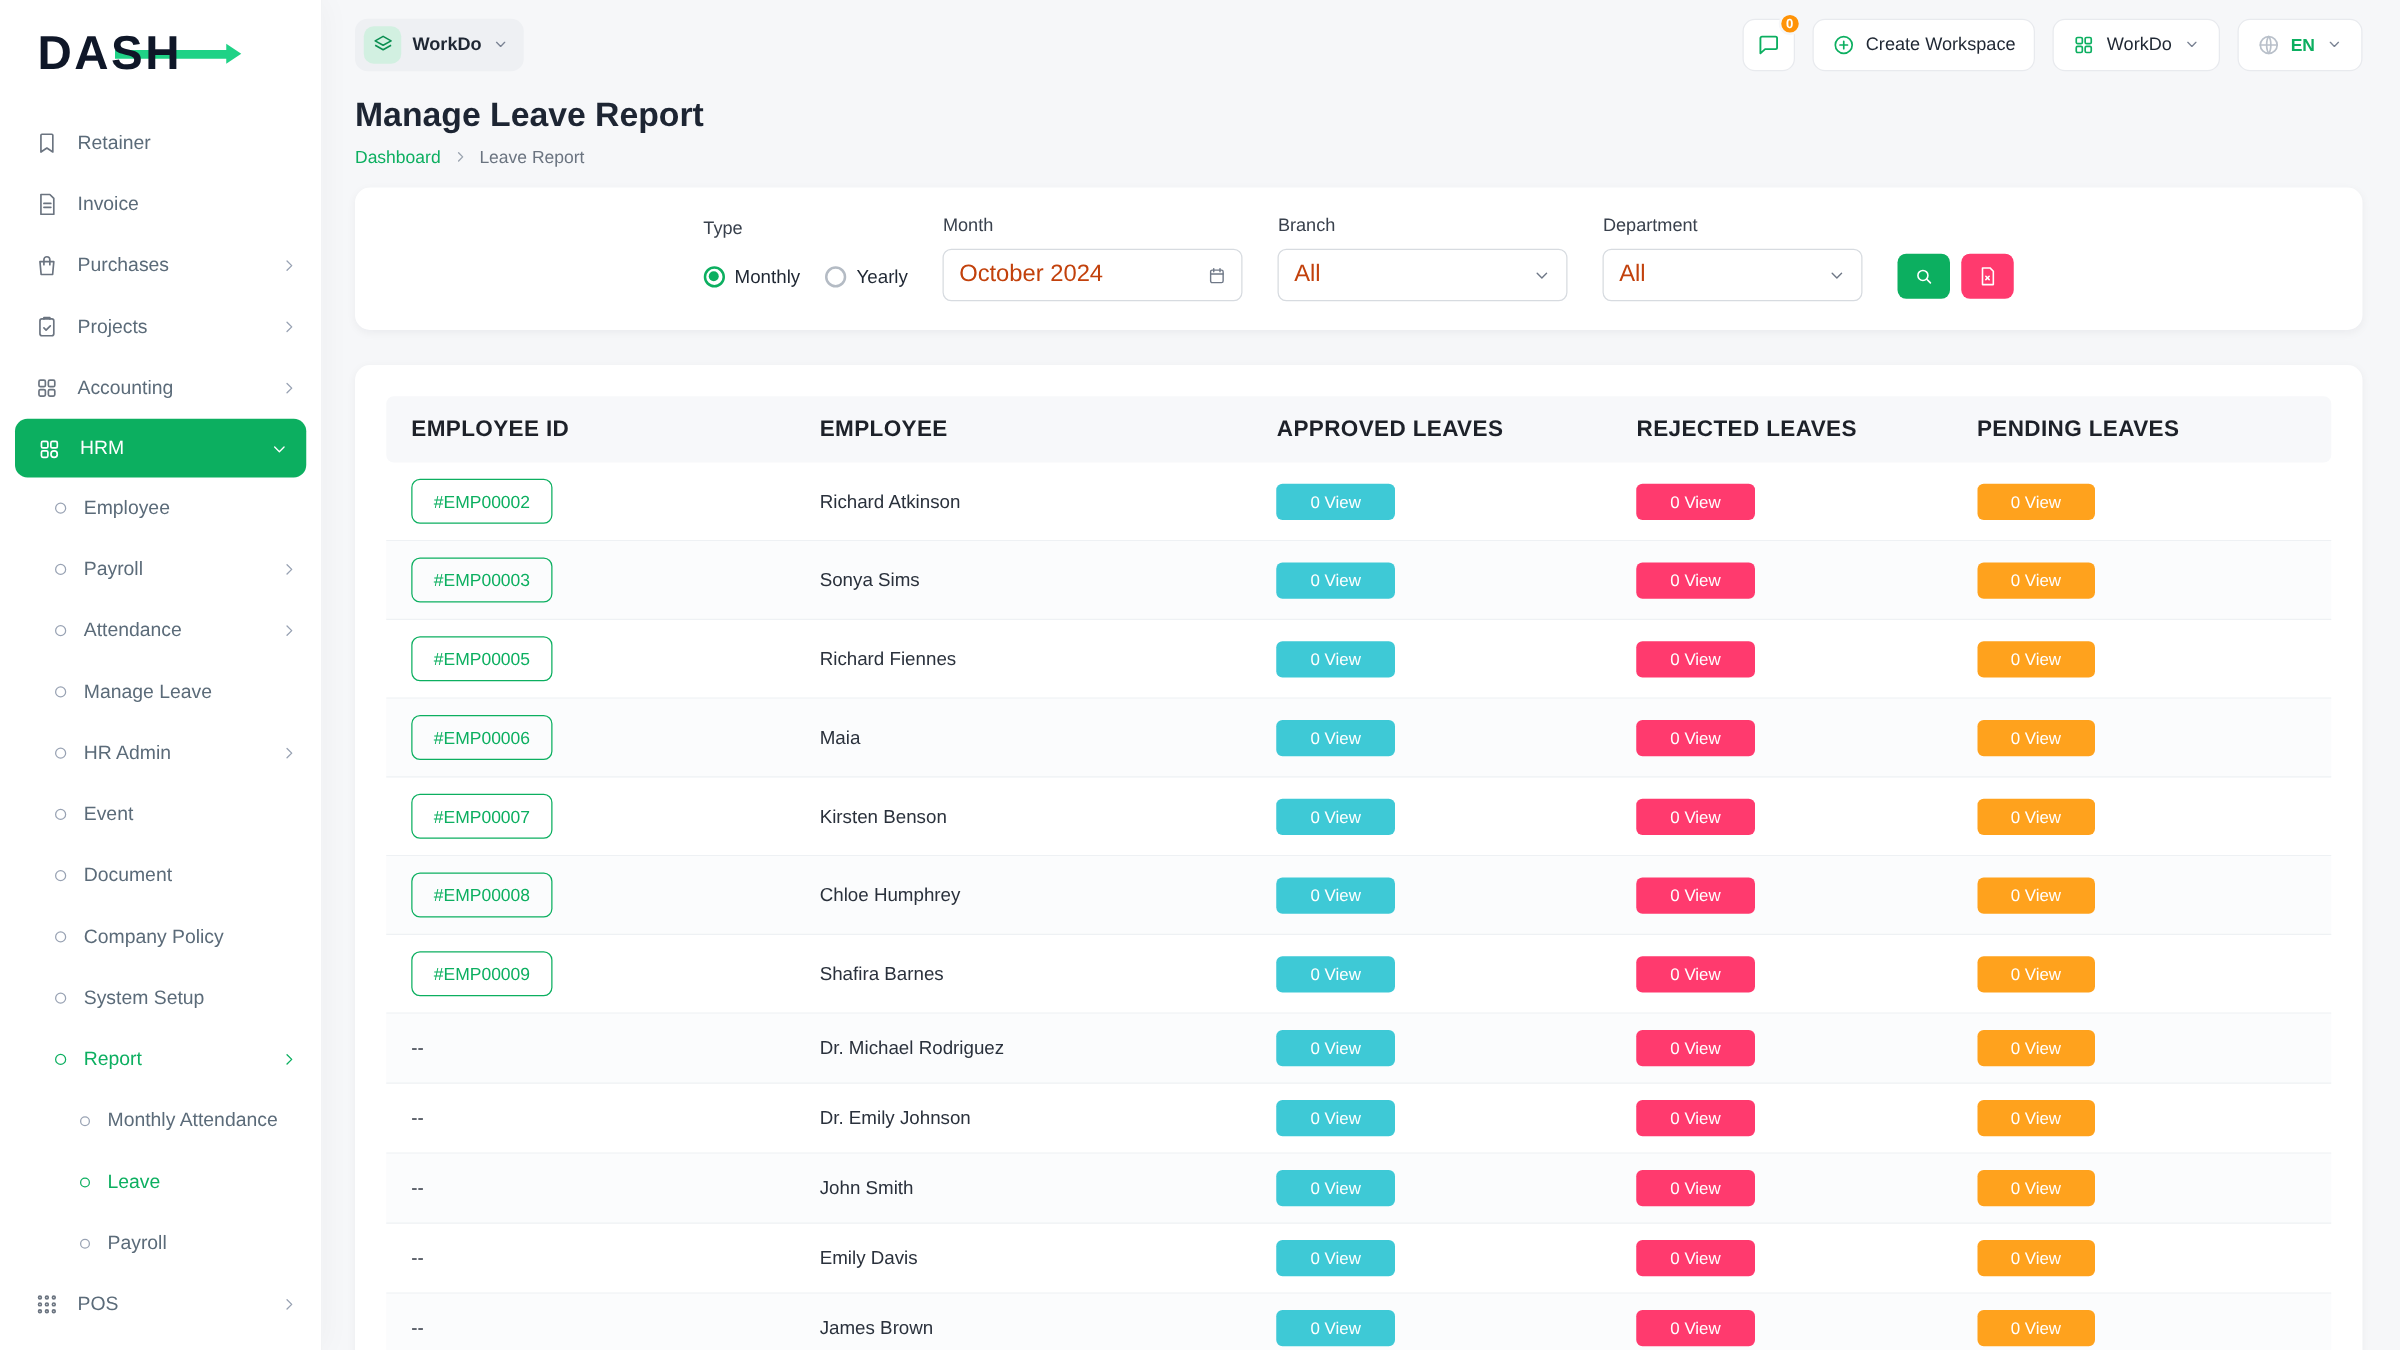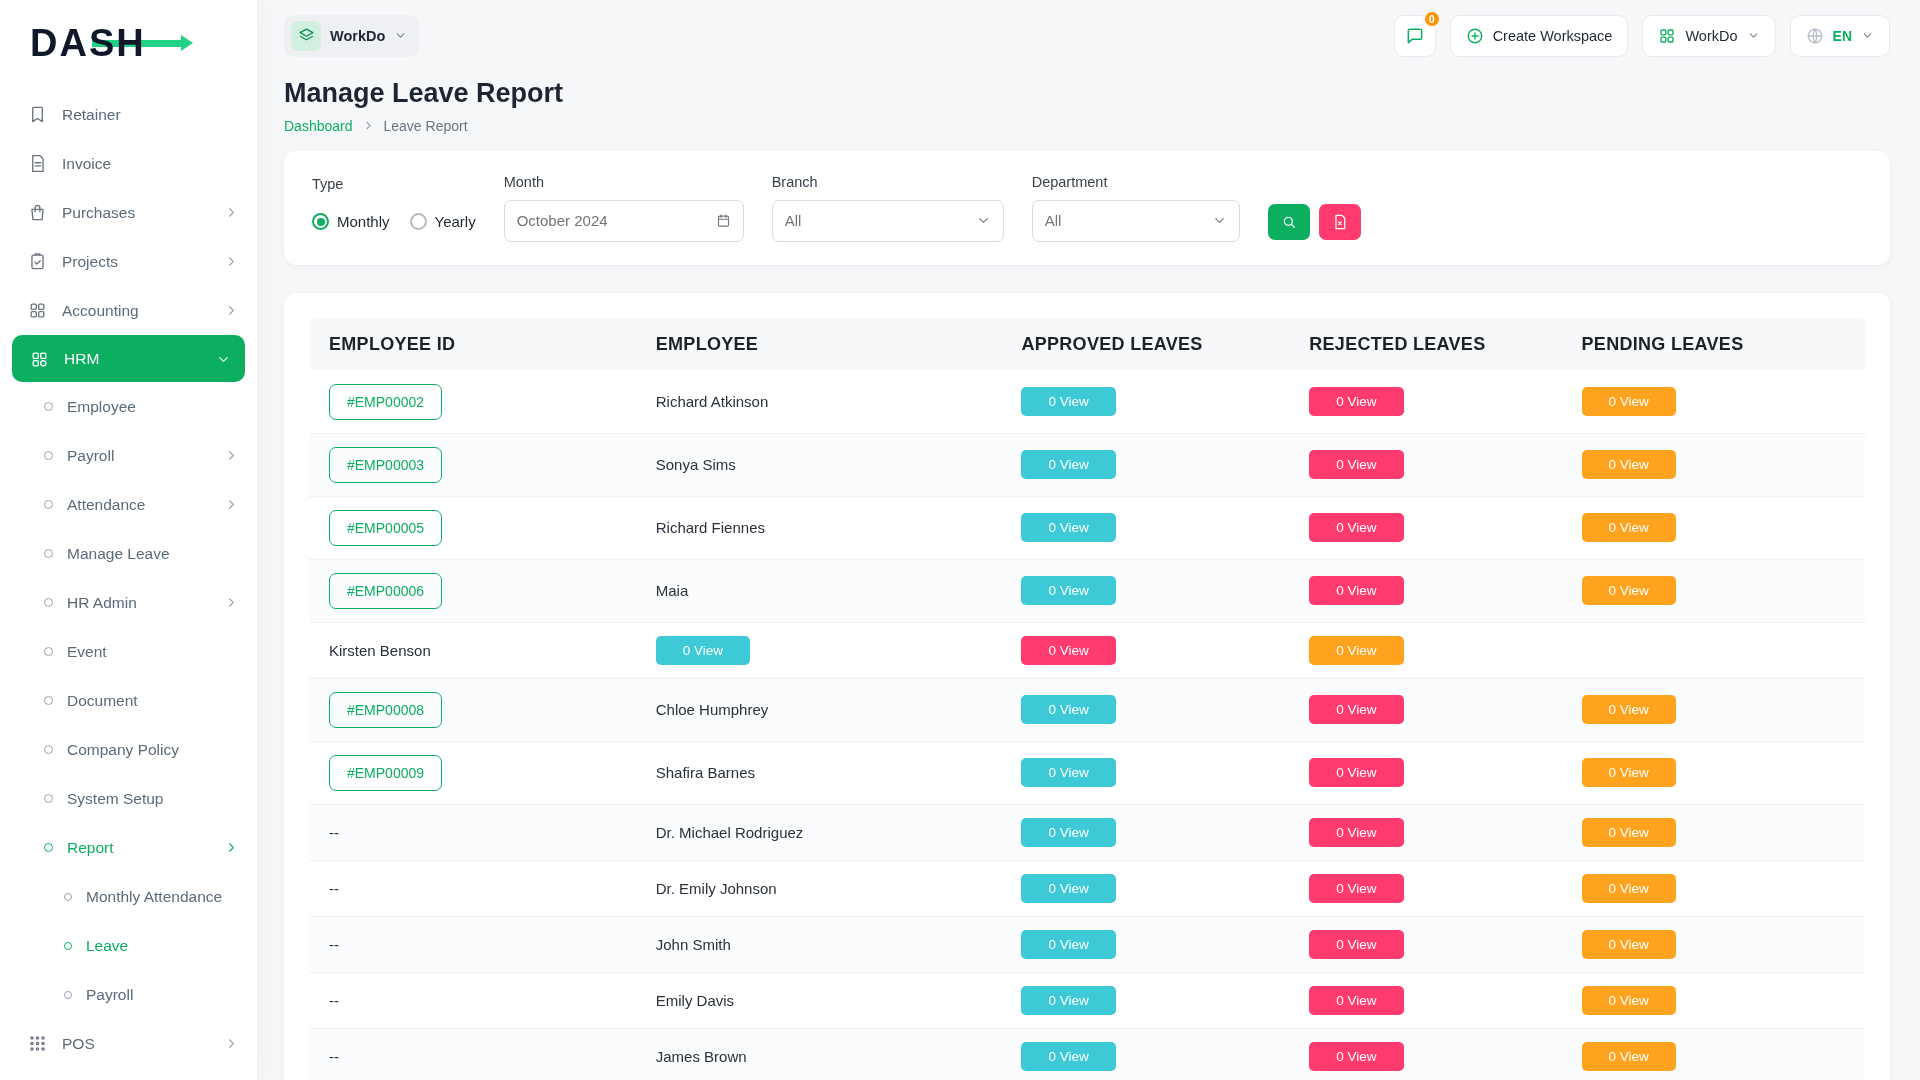--- a/index.html
+++ b/index.html
@@ -61,31 +61,31 @@
   .page-title { font-size:27px; font-weight:700; color:#1d2533; }
   .breadcrumb { display:flex; align-items:center; gap:9px; margin-top:9px; font-size:14px; }
   .bc-link { color:#0caf60; cursor:pointer; }
   .bc-sep { display:flex; color:#9aa3af; }
   .bc-sep svg { width:13px; height:13px; fill:none; stroke:currentColor; stroke-width:2; stroke-linecap:round; stroke-linejoin:round; }
   .bc-current { color:#6b7480; }
 
   .card { background:#fff; border-radius:12px; box-shadow:0 2px 8px rgba(16,24,40,.05); }
 
   
-  .filter-card { margin-top:17px; padding:23px 28px; display:flex; justify-content:flex-start; align-items:flex-end; gap:28px; }
+  .filter-card { margin-top:17px; padding:23px 28px; display:flex; justify-content:center; align-items:flex-end; gap:28px; }
   .fgroup { display:flex; flex-direction:column; gap:10px; }
   .flabel { font-size:14.5px; color:#39414d; }
   .radio-row { display:flex; align-items:center; gap:20px; height:40px; }
   .radio-opt { display:flex; align-items:center; gap:8px; cursor:pointer; }
   .radio { width:17px; height:17px; border-radius:50%; border:2px solid #b4bbc4; position:relative; background:#fff; }
   .radio.checked { border-color:#0caf60; }
   .radio.checked::after { content:""; position:absolute; inset:2.5px; border-radius:50%; background:#0caf60; }
   .ropt-label { font-size:15px; color:#1f2733; }
   .input { height:42px; border:1px solid #d7dbe0; border-radius:7px; background:#fff; display:flex; align-items:center;
-    justify-content:space-between; padding:0 12px; font-size:15px; color:#737373; cursor:pointer; }
+    justify-content:space-between; padding:0 12px; font-size:19px; color:#c2410c; cursor:pointer; }
   .input.month { width:240px; }
   .input.branch { width:232px; }
   .input.dept { width:208px; }
   .ctl-icon { display:flex; color:#6f7887; }
   .ctl-icon svg { width:15px; height:15px; fill:none; stroke:currentColor; stroke-width:1.8; stroke-linecap:round; stroke-linejoin:round; }
   .fbuttons { display:flex; gap:9px; padding-bottom:2px; }
   .sq-btn { width:42px; height:36px; border:none; border-radius:7px; display:flex; align-items:center; justify-content:center;
     color:#fff; cursor:pointer; }
   .sq-btn svg { width:16px; height:16px; fill:none; stroke:currentColor; stroke-width:1.9; stroke-linecap:round; stroke-linejoin:round; }
   .sq-btn.search { background:#0caf60; }
@@ -474,20 +474,21 @@
               <div class="td"><span class="badge pending">0 View</span></div>
             </div>
             <div class="trow">
               <div class="td"><button class="emp-btn">#EMP00006</button></div>
               <div class="td">Maia</div>
               <div class="td"><span class="badge approved">0 View</span></div>
               <div class="td"><span class="badge rejected">0 View</span></div>
               <div class="td"><span class="badge pending">0 View</span></div>
             </div>
             <div class="trow">
+              <div class="td"><button class="emp-btn">#EMP00007</button></div>
               <div class="td">Kirsten Benson</div>
               <div class="td"><span class="badge approved">0 View</span></div>
               <div class="td"><span class="badge rejected">0 View</span></div>
               <div class="td"><span class="badge pending">0 View</span></div>
             </div>
             <div class="trow">
               <div class="td"><button class="emp-btn">#EMP00008</button></div>
               <div class="td">Chloe Humphrey</div>
               <div class="td"><span class="badge approved">0 View</span></div>
               <div class="td"><span class="badge rejected">0 View</span></div>

